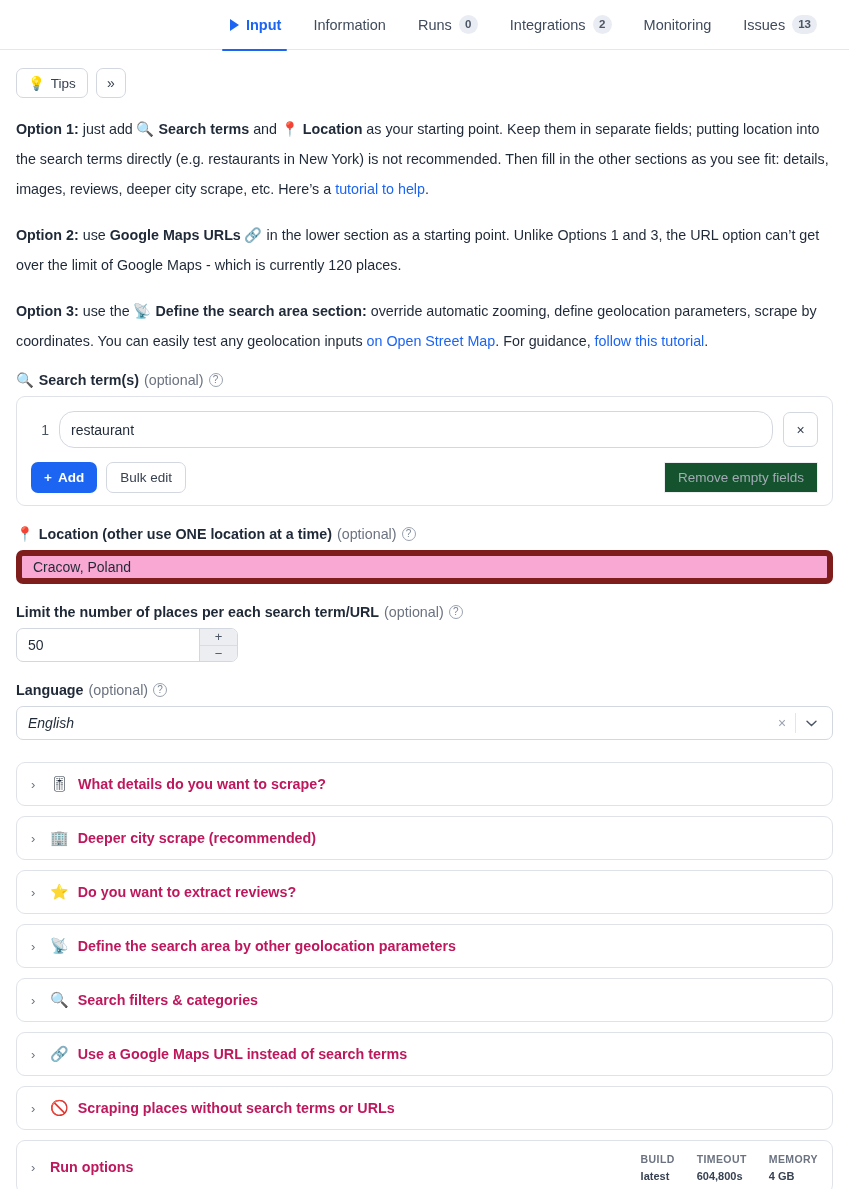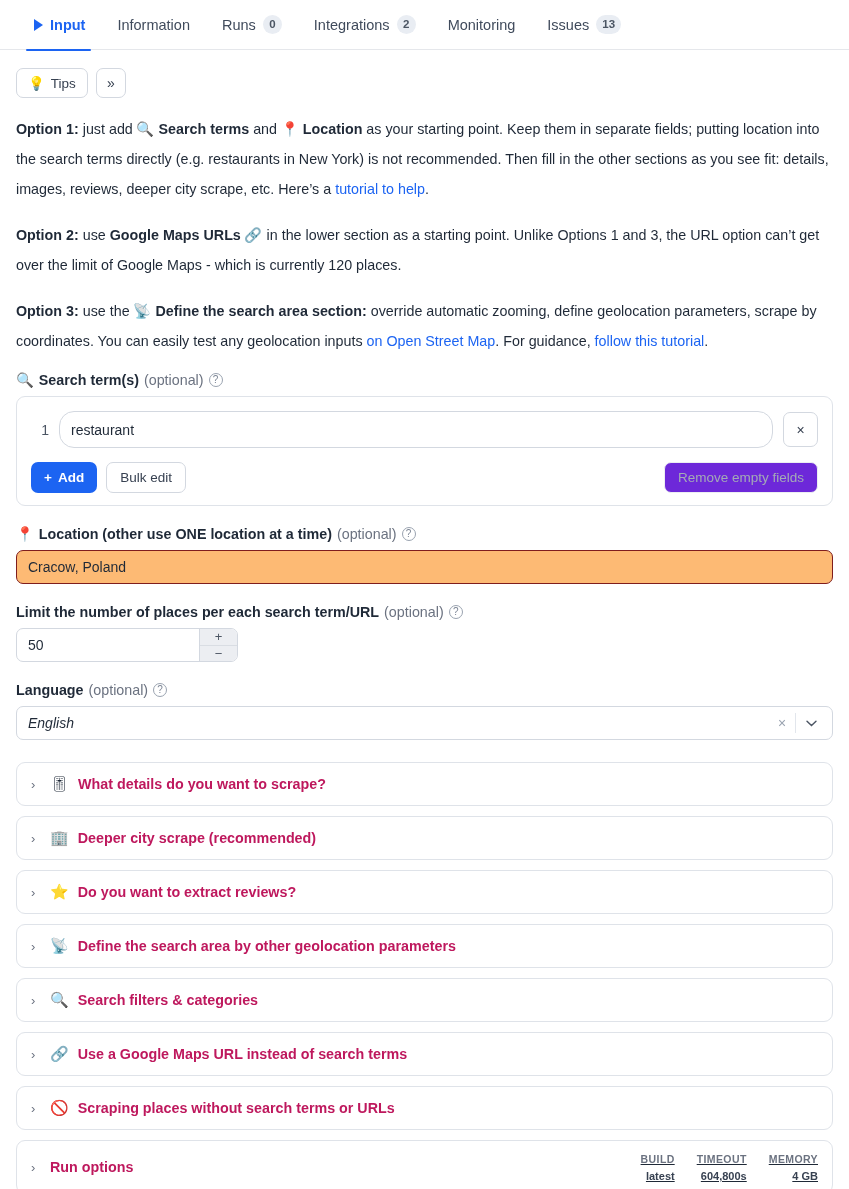--- a/index.html
+++ b/index.html
@@ -14,20 +14,21 @@
   body { width: 849px; min-height: 1189px; position: relative; }
 
   
   .tabbar {
     display: flex;
     align-items: center;
     gap: 0;
     border-bottom: 1px solid #e5e7eb;
     padding: 0 16px;
     height: 50px;
+    justify-content: flex-end;
   }
   .tab {
     display: flex;
     align-items: center;
     gap: 7px;
     height: 50px;
     padding: 0 16px;
     font-size: 14.5px;
     color: #404b5c;
     cursor: pointer;
@@ -231,38 +232,38 @@
     border-radius: 7px;
     font-size: 13.5px;
     cursor: pointer;
     font-family: "Liberation Sans", sans-serif;
   }
   .btn-disabled {
     display: inline-flex;
     align-items: center;
     height: 31px;
     padding: 0 13px;
-    background: #6d28d9;
+    background: #14532d;
     color: #a4abb6;
     border: 1px solid #eceef2;
-    border-radius: 7px;
+    border-radius: 0;
     font-size: 13.5px;
     cursor: default;
   }
 
   
   .wideinput {
     width: 100%;
     height: 34px;
-    border: 1px solid #7f1d1d;
+    border: 6px solid #7f1d1d;
     border-radius: 7px;
     padding: 0 11px;
     font-size: 14px;
     color: #1f2937;
-    background: #fdba74;
+    background: #f9a8d4;
     font-family: "Liberation Sans", sans-serif;
     outline: none;
     margin-bottom: 20px;
   }
   .numwrap {
     position: relative;
     width: 222px;
     margin-bottom: 20px;
   }
   .numwrap input {
@@ -332,21 +333,21 @@
   .chev {
     color: #6b7280;
     font-size: 13px;
     width: 10px;
     display: inline-block;
   }
   .acc-emoji { font-size: 15px; }
   .acc-title { font-size: 14.3px; font-weight: bold; color: #be185d; }
   .runopts { height: 54px; }
   .meta { display: flex; gap: 22px; align-items: flex-start; }
-  .meta-col { text-align: right; text-decoration: underline; }
+  .meta-col { text-align: left; }
   .meta-k {
     font-size: 10.5px;
     font-weight: bold;
     letter-spacing: 0.4px;
     color: #6b7280;
   }
   .meta-v {
     font-size: 11px;
     font-weight: bold;
     color: #374151;

